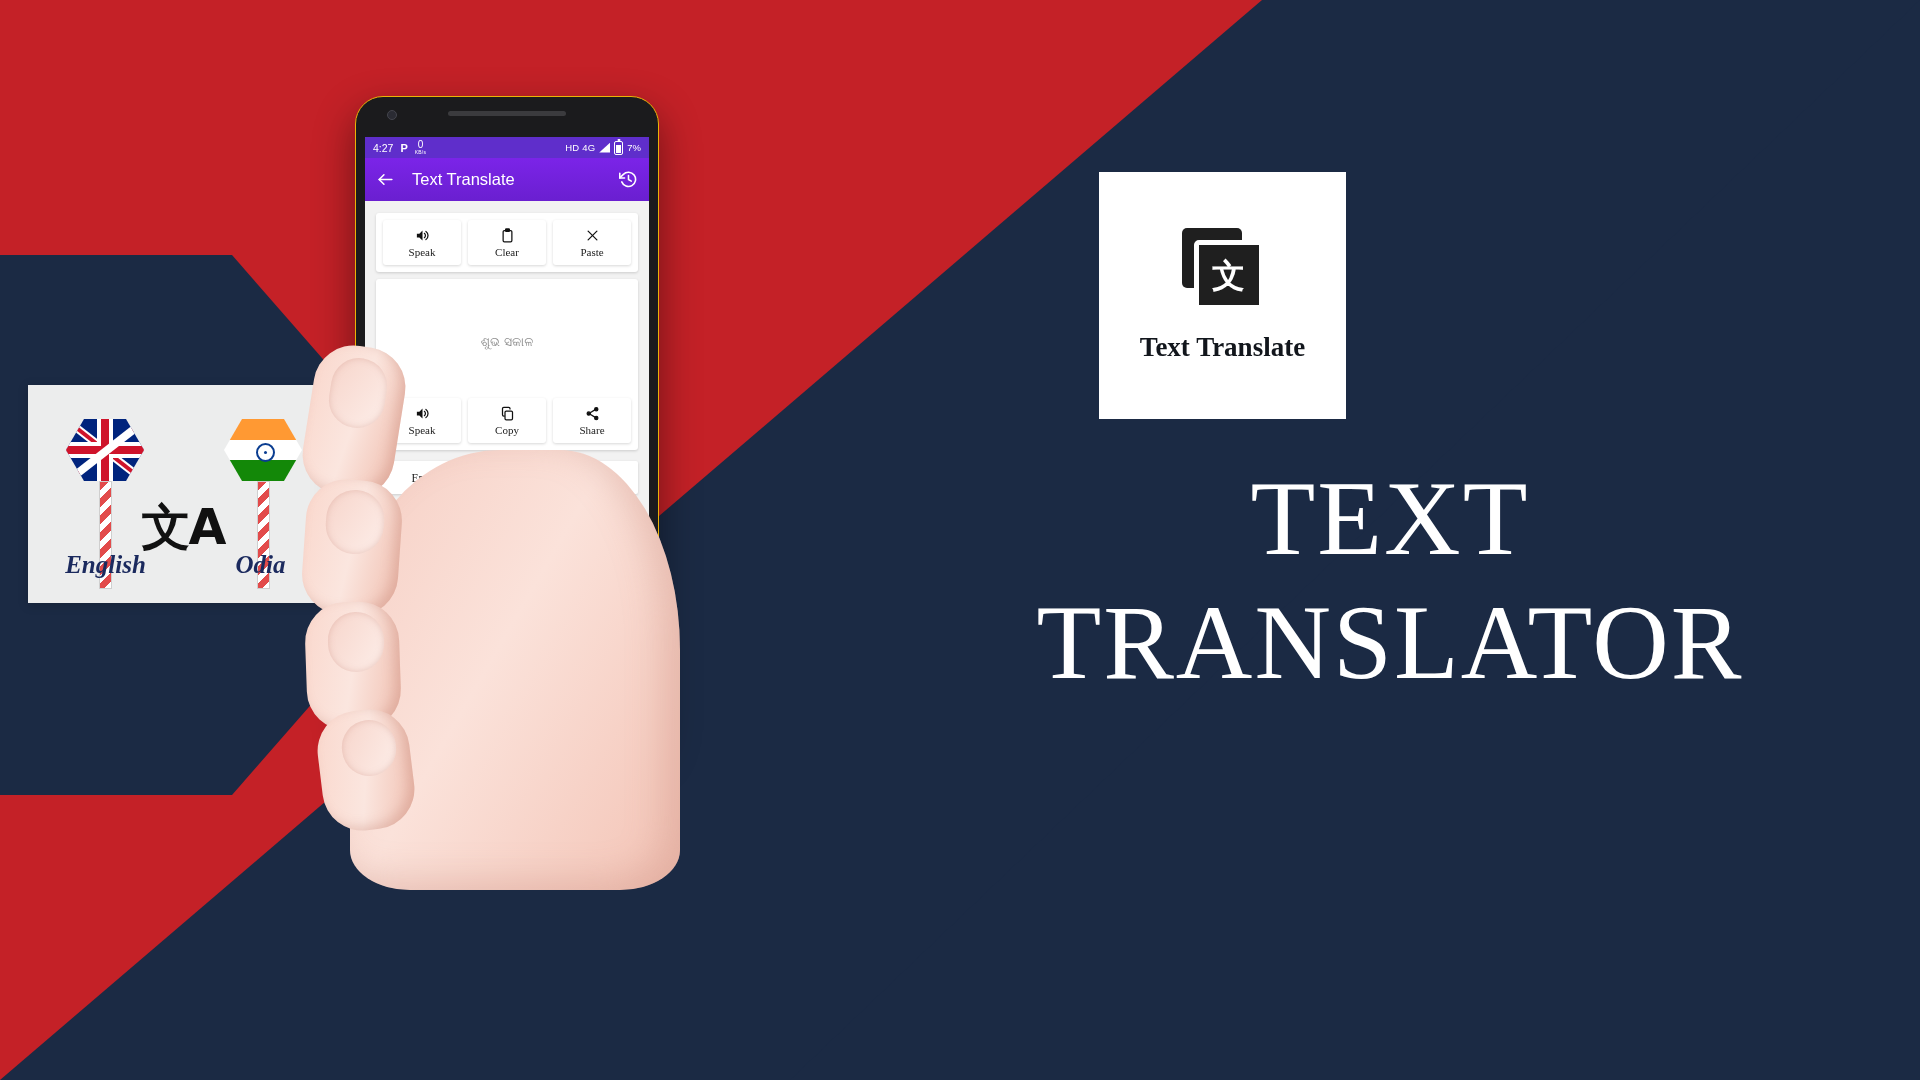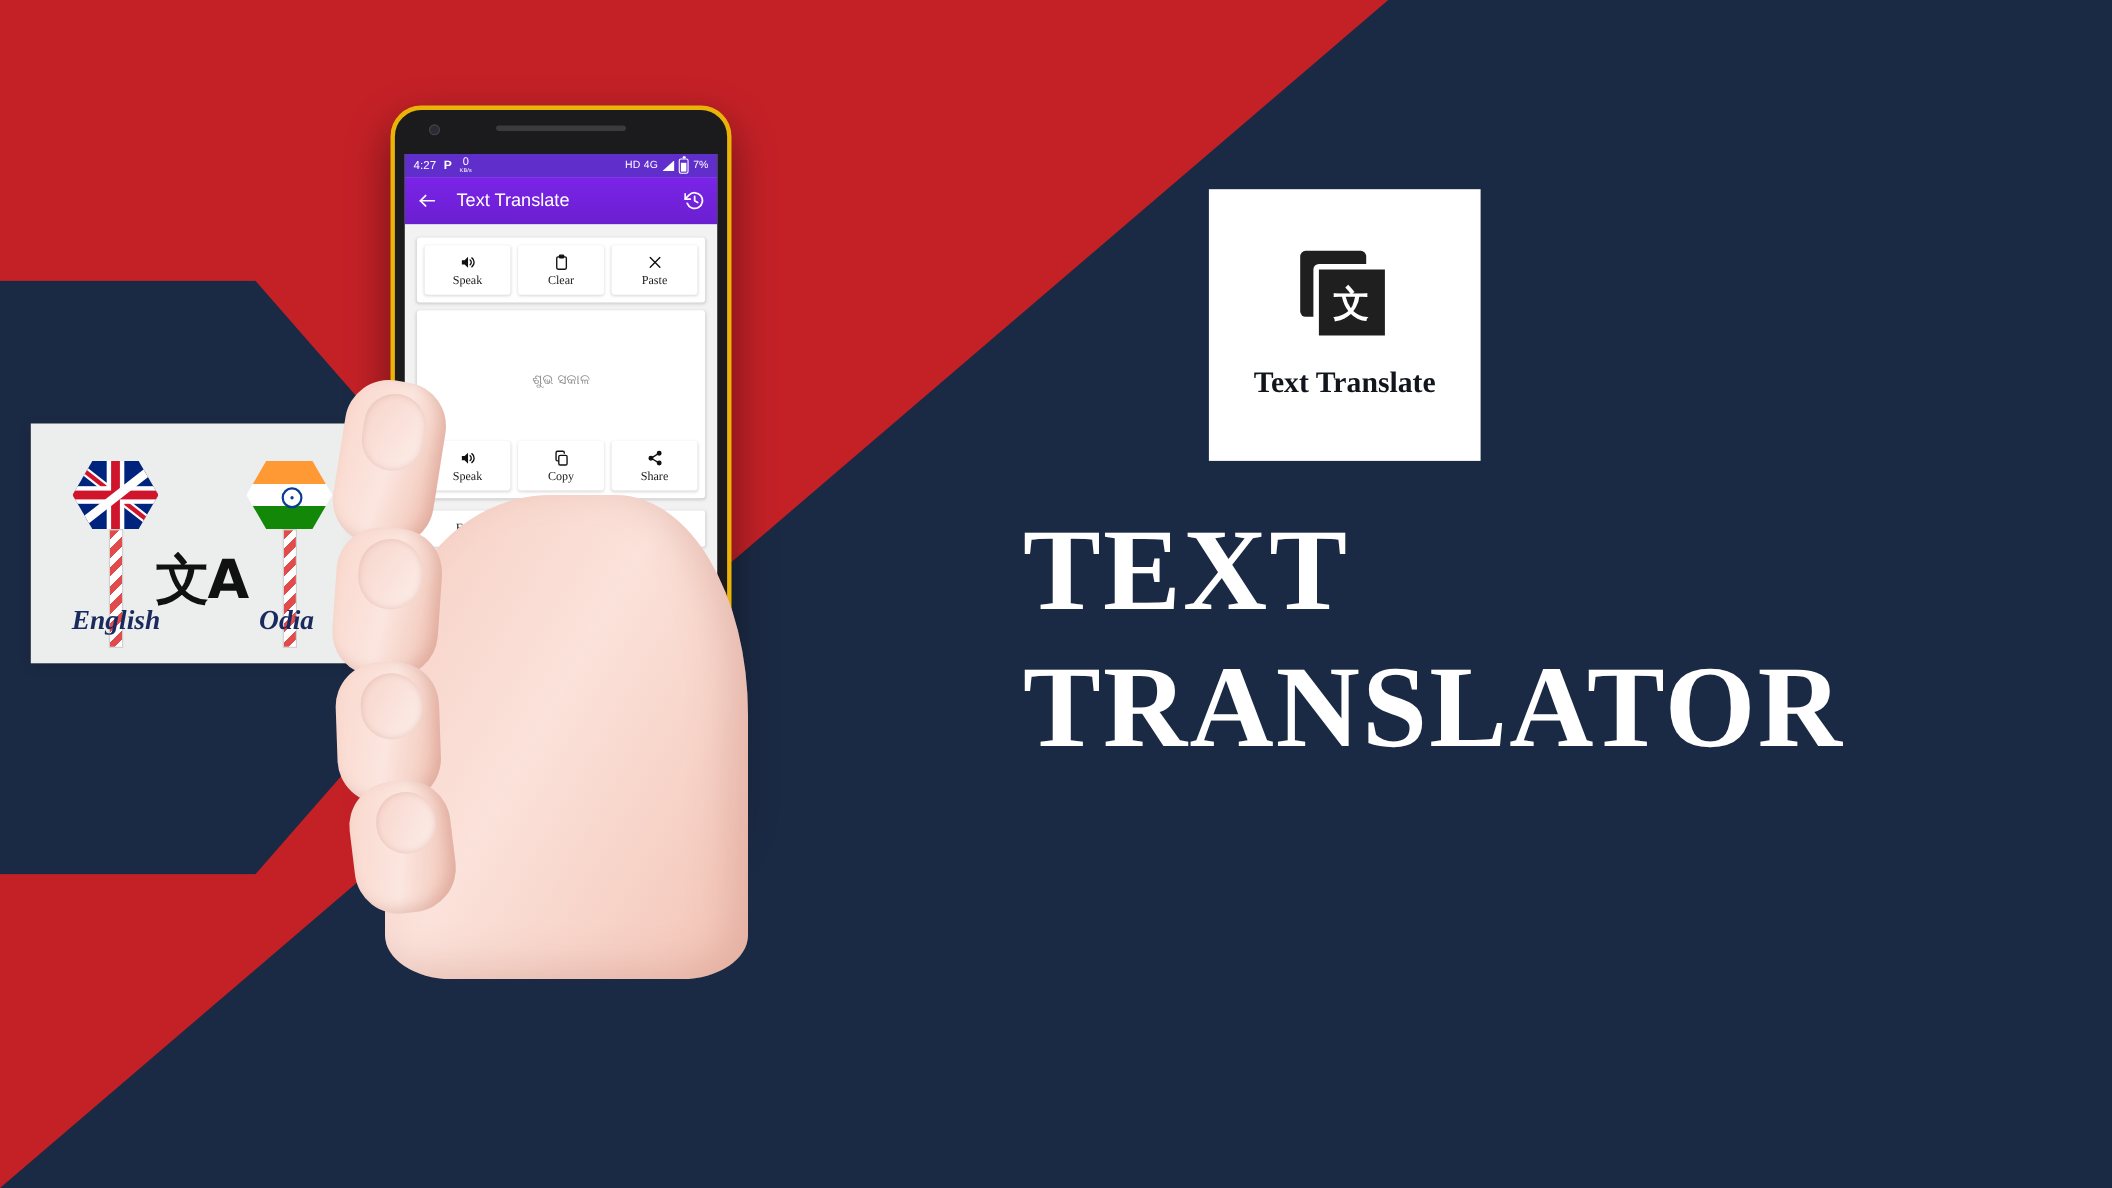--- a/index.html
+++ b/index.html
@@ -67,30 +67,30 @@
   .gt-back{position:absolute;left:0;top:0;width:60px;height:60px;background:#1f1f1f;
      border-radius:5px;display:flex;align-items:center;justify-content:center;}
   .gt-back span{color:#fff;font-size:40px;font-weight:700;line-height:1;
      font-family:"Liberation Sans",sans-serif;margin-top:-3px;}
   .gt-front{position:absolute;right:0;bottom:0;width:60px;height:60px;background:#1f1f1f;
      border-radius:5px;border:5px solid #fff;display:flex;align-items:center;
      justify-content:center;}
   .gt-front span{color:#fff;font-size:33px;font-weight:700;line-height:1;
      font-family:"DejaVu Sans",sans-serif;}
   .appicon-label{font-family:"Liberation Serif",serif;font-size:27px;font-weight:700;color:#12161c;}
-  .headline{position:absolute;left:930px;top:465px;width:920px;text-align:left;
-     color:#fff;font-family:"Liberation Serif",serif;font-weight:700;
+  .headline{position:absolute;left:930px;top:465px;width:920px;text-align:center;
+     color:#fff;font-family:"Liberation Serif",serif;font-weight:400;
      line-height:1.02;letter-spacing:2px;}
   .headline .l1{font-size:106px;display:block;}
   .headline .l2{font-size:106px;display:block;margin-top:16px;white-space:nowrap;}
 
   
   .phone{position:absolute;left:355px;top:96px;width:302px;height:648px;
      background:#1b1b1d;border-radius:28px;
-     box-shadow:0 16px 40px rgba(0,0,0,.45);border:4px solid #eab308;}
+     box-shadow:0 16px 40px rgba(0,0,0,.45);border:1px solid #eab308;}
   .phone .speaker{position:absolute;left:50%;top:14px;transform:translateX(-50%);
      width:118px;height:5px;border-radius:3px;background:#3b3b3e;}
   .phone .cam{position:absolute;left:31px;top:13px;width:8px;height:8px;border-radius:50%;
      background:#2a2b33;border:1px solid #44454d;}
   .screen{position:absolute;left:9px;top:40px;width:284px;height:568px;background:#f2f2f2;
      overflow:hidden;}
   .chin{position:absolute;left:50%;bottom:16px;transform:translateX(-50%);
      width:86px;height:4px;border-radius:2px;background:#3b3b3e;}
 
   .statusbar{height:21px;background:#5f2ecb;display:flex;align-items:center;

